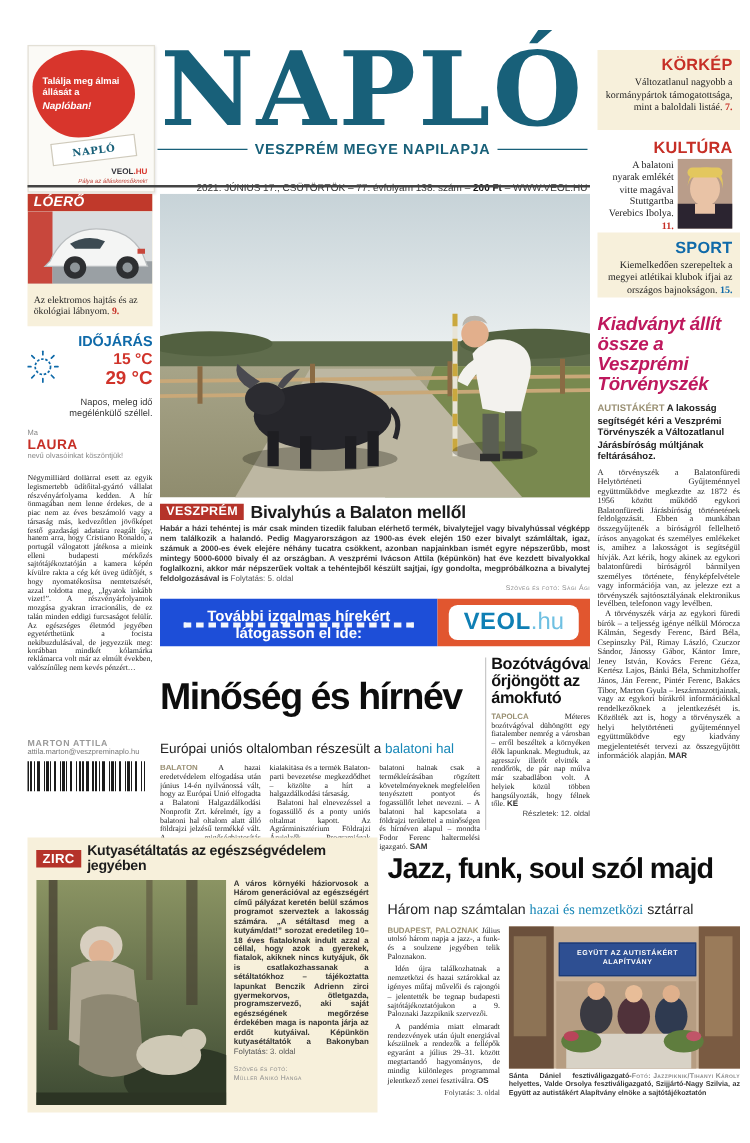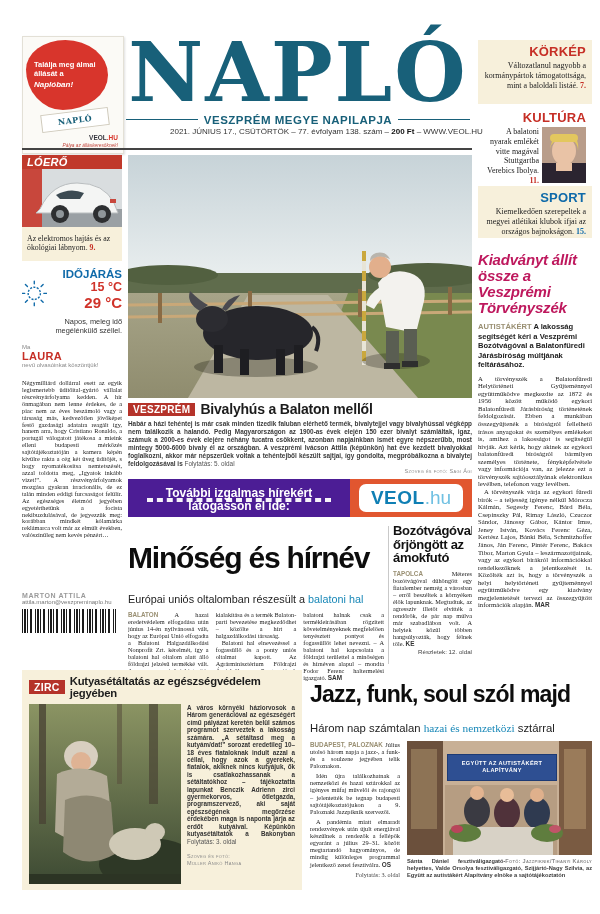--- a/index.html
+++ b/index.html
@@ -10,21 +10,21 @@
   .just{text-align:justify;}
   .right{text-align:right;}
   p{margin:0;}
 
   
   .logo{font-family:"DejaVu Serif",serif;font-weight:700;color:#186079;
         font-size:82px;line-height:0.95;letter-spacing:2px;text-align:center;}
   .subtitle-row{display:flex;align-items:center;gap:6px;margin-top:2px;}
   .subtitle-row .line{flex:1;height:1px;background:#186079;}
   .subtitle{font-size:11.5px;font-weight:700;color:#186079;letter-spacing:.5px;white-space:nowrap;}
-  .dateline{font-size:8px;color:#333;margin-top:1px;text-align:left;white-space:nowrap;padding-left:44px;}
+  .dateline{font-size:8px;color:#333;margin-top:20px;text-align:right;white-space:nowrap;}
   .dateline b{color:#111;}
   .rule-top{height:2px;background:#444;}
 
   
   .ad{background:#fbfaf6;border:1px solid #e3e0d6;box-shadow:1px 1px 2px rgba(0,0,0,.12);overflow:hidden;}
   .ad-blob{position:absolute;left:3px;top:3px;width:82px;height:70px;background:#d8352c;
            border-radius:48% 52% 55% 45% / 42% 50% 50% 58%;color:#fff;
            display:flex;flex-direction:column;justify-content:center;padding:4px 8px;box-sizing:border-box;}
   .ad-blob .l1{font-size:7.5px;font-weight:700;line-height:1.15;}
   .ad-blob .l2{font-size:8px;font-weight:700;font-style:italic;margin-top:2px;}
@@ -77,21 +77,21 @@
   
   .tag-red{background:#b5332a;color:#fff;font-weight:700;font-size:10px;padding:1px 5px;letter-spacing:.3px;}
   .lead-head-row{display:flex;align-items:center;gap:5px;}
   .lead-head-row h2{font-size:14px;margin:0;letter-spacing:-.2px;}
   .lead-cap{font-size:6.4px;font-weight:700;line-height:1.25;color:#3a3a3a;margin-top:3px;}
   .lead-cap .more{font-weight:400;color:#555;}
   .credit{font-size:5.5px;color:#8a8a8a;font-variant:small-caps;letter-spacing:.3px;}
 
   
   .banner{display:flex;}
-  .b-left{width:222px;background:#4c1d95;box-sizing:border-box;padding:19px;}
+  .b-left{width:222px;background:#1d4ed8;box-sizing:border-box;padding:19px;}
   .b-left .dash{border:2px dashed rgba(255,255,255,.95);height:100%;box-sizing:border-box;
                 display:flex;flex-direction:column;align-items:center;justify-content:center;}
   .b-left .t{color:#fff;font-weight:700;font-size:12px;line-height:1.12;}
   .b-right{width:122px;background:#e1562f;display:flex;align-items:center;justify-content:center;}
   .veol-pill{background:#fff;border-radius:7px;width:104px;height:28px;display:flex;align-items:center;justify-content:center;}
   .veol-pill .b{color:#0f7fb4;font-weight:800;font-size:19px;letter-spacing:.5px;}
   .veol-pill .l{color:#6fc0e2;font-weight:300;font-size:19px;}
 
   
   .main-h1{font-size:30px;font-weight:900;letter-spacing:-1.2px;color:#0d0d0d;line-height:1;}
@@ -183,21 +183,21 @@
     </div>
   </div>
 
   <div class="abs rr-box cream" style="left:478px;top:186px;width:114px;height:52px;">
     <h3 class="rr-title rr-blue">SPORT</h3>
     <p class="rr-text serif"><span>Kiemelkedően szerepeltek a megyei atlétikai klubok ifjai az országos bajnokságon. </span><span class="pg pg-blue">15.</span></p>
   </div>
 
   <div class="abs rr-art" style="left:478px;top:252px;width:114px;height:412px;overflow:hidden;">
     <h2>Kiadványt állít össze a Veszprémi Törvényszék</h2>
-    <p class="rr-lead"><span class="loc">AUTISTÁKÉRT</span><span> A lakosság segítségét kéri a Veszprémi Bozótvágóval a Balatonfüredi Járásbíróság múltjának feltárásához.</span></p>
+    <p class="rr-lead"><span class="loc">AUTISTÁKÉRT</span><span> A lakosság segítségét kéri a Veszprémi Törvényszék a Változatlanul Járásbíróság múltjának feltárásához.</span></p>
     <div class="rr-body serif just">
       <p>A törvényszék a Balatonfüredi Helytörténeti Gyűjteménnyel együttműködve megkezdte az 1872 és 1956 között működő egykori Balatonfüredi Járásbíróság történetének feldolgozását. Ebben a munkában összegyűjtenék a bíróságról fellelhető írásos anyagokat és személyes emlékeket is, amihez a lakosságot is segítségül hívják. Azt kérik, hogy akinek az egykori balatonfüredi bíróságról bármilyen személyes története, fényképfelvétele vagy információja van, az jelezze ezt a törvényszék sajtóosztályának elektronikus levélben, telefonon vagy levélben.</p>
       <p class="ind"><span>A törvényszék várja az egykori füredi bírók – a teljesség igénye nélkül Mórocza Kálmán, Segesdy Ferenc, Bárd Béla, Csepinszky Pál, Rimay László, Czuczor Sándor, Jánossy Gábor, Kántor Imre, Jeney István, Kovács Ferenc Géza, Kertész Lajos, Bánki Béla, Schmitzhoffer János, Ján Ferenc, Pintér Ferenc, Bakács Tibor, Marton Gyula – leszármazottjainak, vagy az egykori bírákról információkkal rendelkezőknek a jelentkezését is. Közölték azt is, hogy a törvényszék a helyi helytörténeti gyűjteménnyel együttműködve egy kiadvány megjelentetését tervezi az összegyűjtött információk alapján.</span> <span class="byl">MAR</span></p>
     </div>
   </div>
 
   <div class="abs cream" style="left:22px;top:155px;width:100px;height:106px;overflow:hidden;">
     <div class="band">LÓERŐ</div>
     <svg width="100" height="58" viewBox="0 0 100 58">
       <rect width="100" height="58" fill="#d9dddf"></rect>

